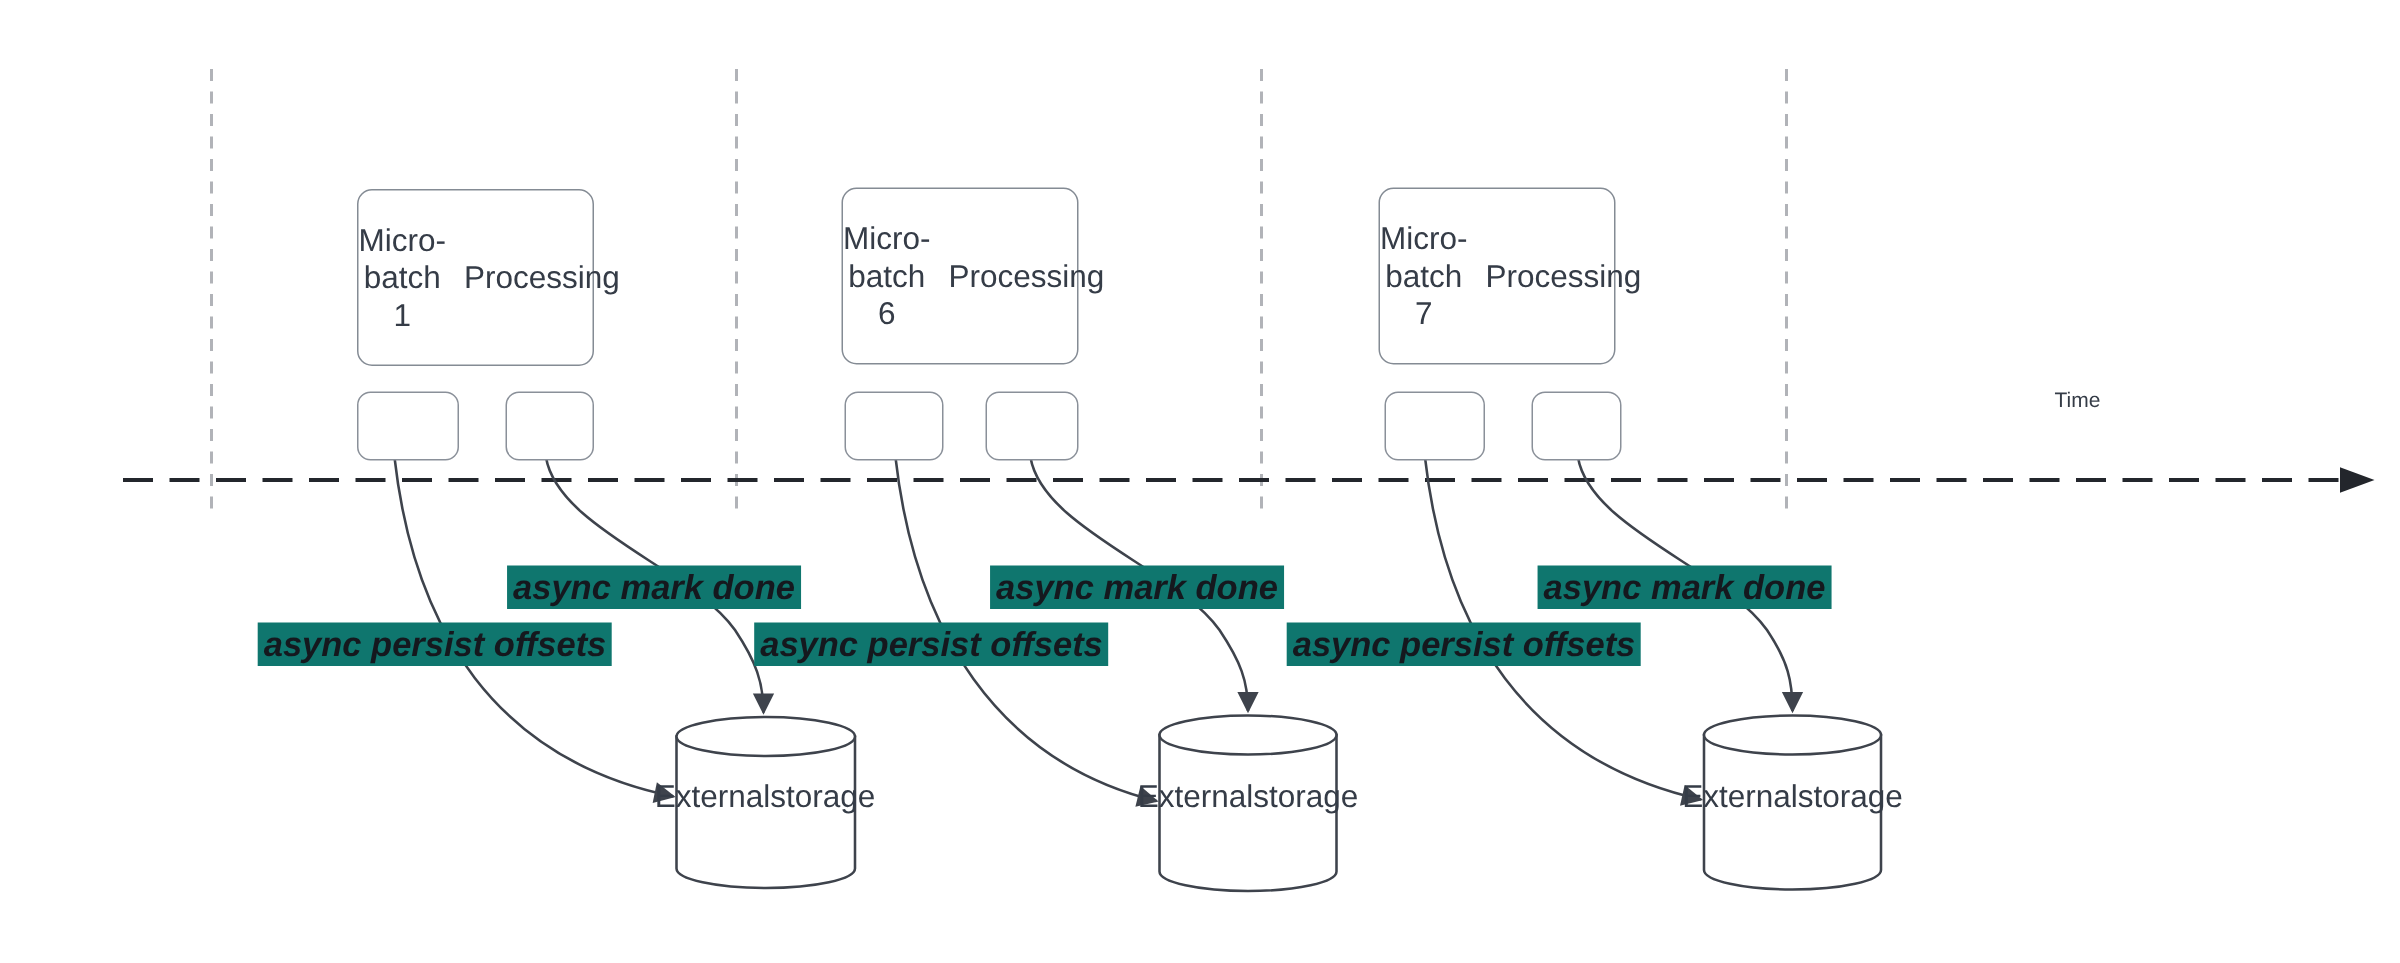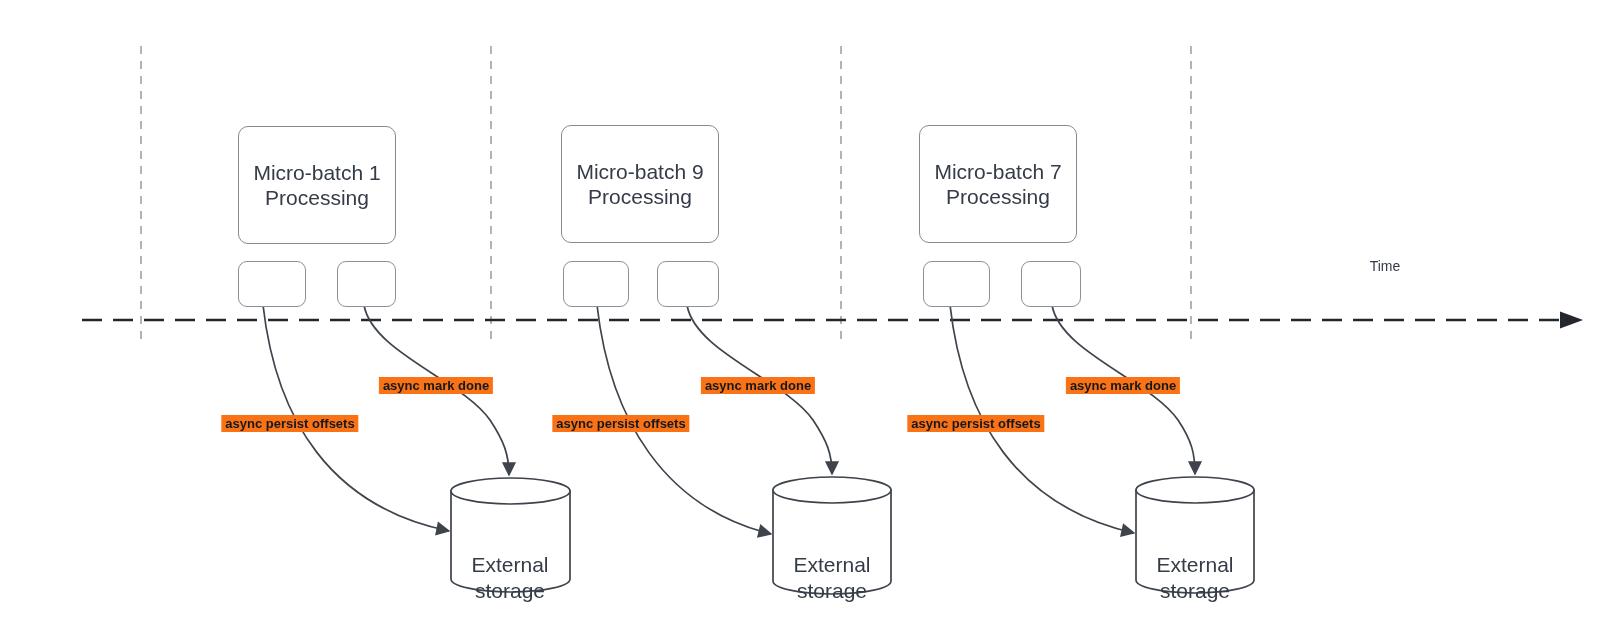--- a/index.html
+++ b/index.html
@@ -4,36 +4,36 @@
 <style>
   html,body{margin:0;padding:0;background:#fff;}
   #canvas{
     position:relative;width:1600px;height:642px;background:#ffffff;overflow:hidden;
     font-family:"Liberation Sans",sans-serif;
   }
   #connector-layer{position:absolute;left:0;top:0;width:1600px;height:642px;}
   .proc-box{
     position:absolute;width:156px;height:116px;background:#fff;
     border:1.6px solid #848b94;border-radius:10px;
-    display:flex;flex-direction:column;align-items:center;justify-content:center;
-    color:#353c47;font-size:21px;line-height:25px;text-align:center;
+    display:flex;flex-direction:row;align-items:center;justify-content:flex-start;
+    color:#353c47;font-size:21px;line-height:25px;text-align:center;gap:12px;
   }
   .mini-box{
     position:absolute;height:44px;background:#fff;
     border:1.6px solid #8a9099;border-radius:9px;
   }
   .storage-label{
     position:absolute;width:130px;height:64px;top:500px;
-    display:flex;flex-direction:column;align-items:center;justify-content:center;
-    color:#353c47;font-size:21px;line-height:26px;text-align:center;margin-top:46px;
+    display:flex;flex-direction:row;align-items:center;justify-content:center;
+    color:#353c47;font-size:21px;line-height:26px;text-align:center;
   }
   .edge-label{
     position:absolute;transform:translateX(-50%);
-    background:#f97316;padding:1px 4px;white-space:nowrap;
-    color:#15181e;font-size:13px;font-weight:700;
+    background:#0f766e;padding:1px 4px;white-space:nowrap;
+    color:#15181e;font-size:23px;font-weight:700;font-style:italic;
   }
   .time-label{
     position:absolute;transform:translateX(-50%);
     color:#353c47;font-size:14px;white-space:nowrap;
   }
 </style>
 </head>
 <body>
 
 <div id="canvas">
@@ -78,21 +78,21 @@
         <ellipse cx="1195" cy="490" rx="59" ry="13"></ellipse>
       </g>
     </g>
   </svg>
 
   <div class="proc-box" style="left:238px;top:126px;">
     <span>Micro-batch 1</span>
     <span>Processing</span>
   </div>
   <div class="proc-box" style="left:561px;top:125px;">
-    <span>Micro-batch 9</span>
+    <span>Micro-batch 6</span>
     <span>Processing</span>
   </div>
   <div class="proc-box" style="left:919px;top:125px;">
     <span>Micro-batch 7</span>
     <span>Processing</span>
   </div>
 
   <div class="mini-box" style="left:238px;top:261px;width:66px;"></div>
   <div class="mini-box" style="left:337px;top:261px;width:57px;"></div>
   <div class="mini-box" style="left:563px;top:261px;width:64px;"></div>

